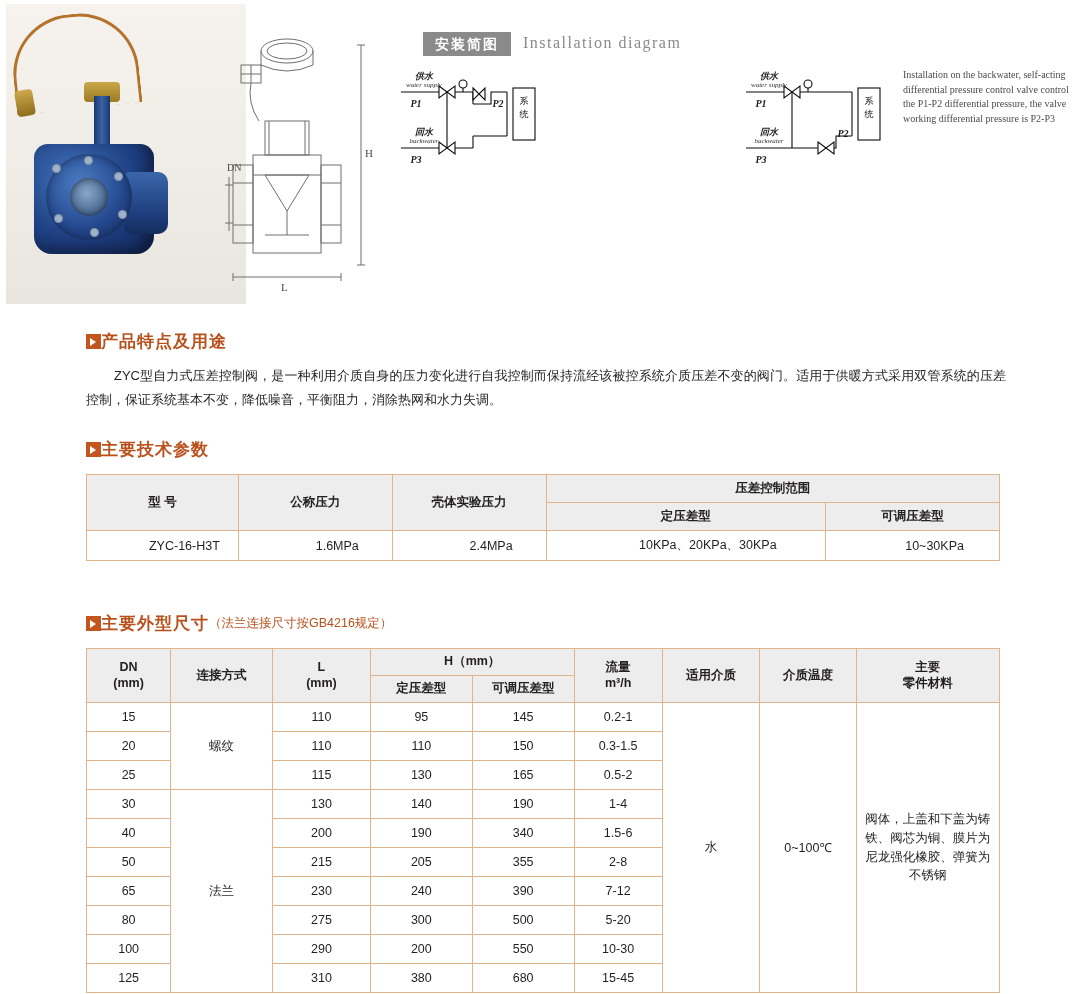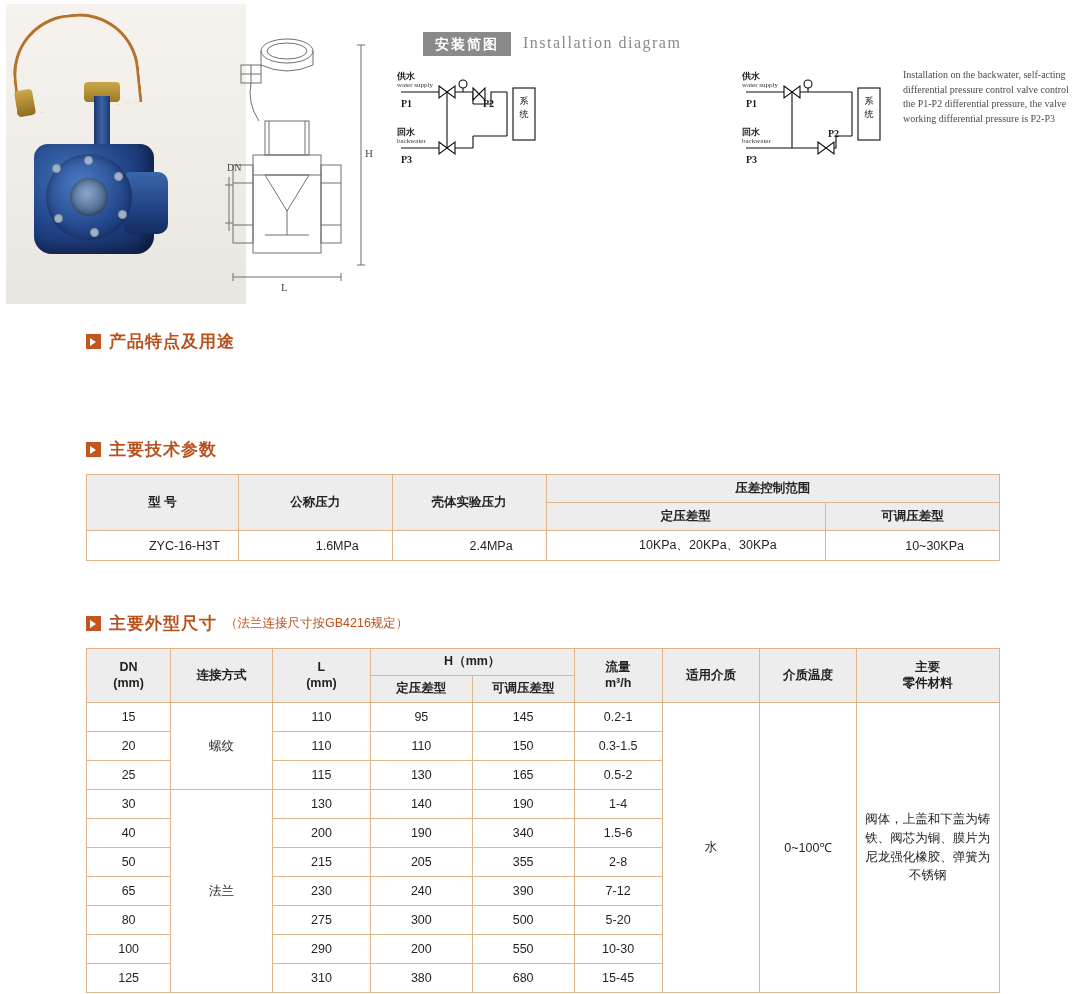--- a/index.html
+++ b/index.html
@@ -171,36 +171,37 @@
     font-size: 10px;
     line-height: 1.45;
     color: #4a4a4a;
     font-family: "Liberation Serif", serif;
   }
   .lbl {
     position: absolute;
     font-size: 8.5px;
     color: #1a1a1a;
     line-height: 1.1;
-    text-align: left;
+    text-align: center;
+    font-style: italic;
   }
   .lbl .cn { font-size: 9px; display:block; font-weight: bold;}
   .lbl .en { font-size: 7px; display:block; color:#333; font-family:"Liberation Serif",serif;}
   .lbl .pp { font-size: 10px; display:block; font-weight:bold; font-family:"Liberation Serif",serif;}
 
   
   .sec {
     position: absolute;
     left: 0;
     width: 1084px;
   }
   .sec-head {
     display: flex;
     align-items: center;
-    gap: 8px;
+    gap: 0;
     padding-left: 86px;
   }
   .arrow-icon {
     display: inline-block;
     width: 15px; height: 15px;
     background: #c2561e;
     position: relative;
     flex: 0 0 auto;
   }
   .arrow-icon::after {
@@ -436,20 +437,23 @@
       </div>
     </div>
   </div>
 
   <div class="sec" style="top:330px;">
     <div class="sec-head">
       <span class="arrow-icon"></span>
       <span class="sec-title">产品特点及用途</span>
     </div>
   </div>
+  <div class="para" style="top:364px;">
+    <span class="indent"></span><span>ZYC型自力式压差控制阀，是一种利用介质自身的压力变化进行自我控制而保持流经该被控系统介质压差不变的阀门。适用于供暖方式采用双管系统的压差控制，保证系统基本不变，降低噪音，平衡阻力，消除热网和水力失调。</span>
+  </div>
 
   <div class="sec" style="top:438px;">
     <div class="sec-head">
       <span class="arrow-icon"></span>
       <span class="sec-title">主要技术参数</span>
     </div>
   </div>
 
   <table class="t1">
     <colgroup>

